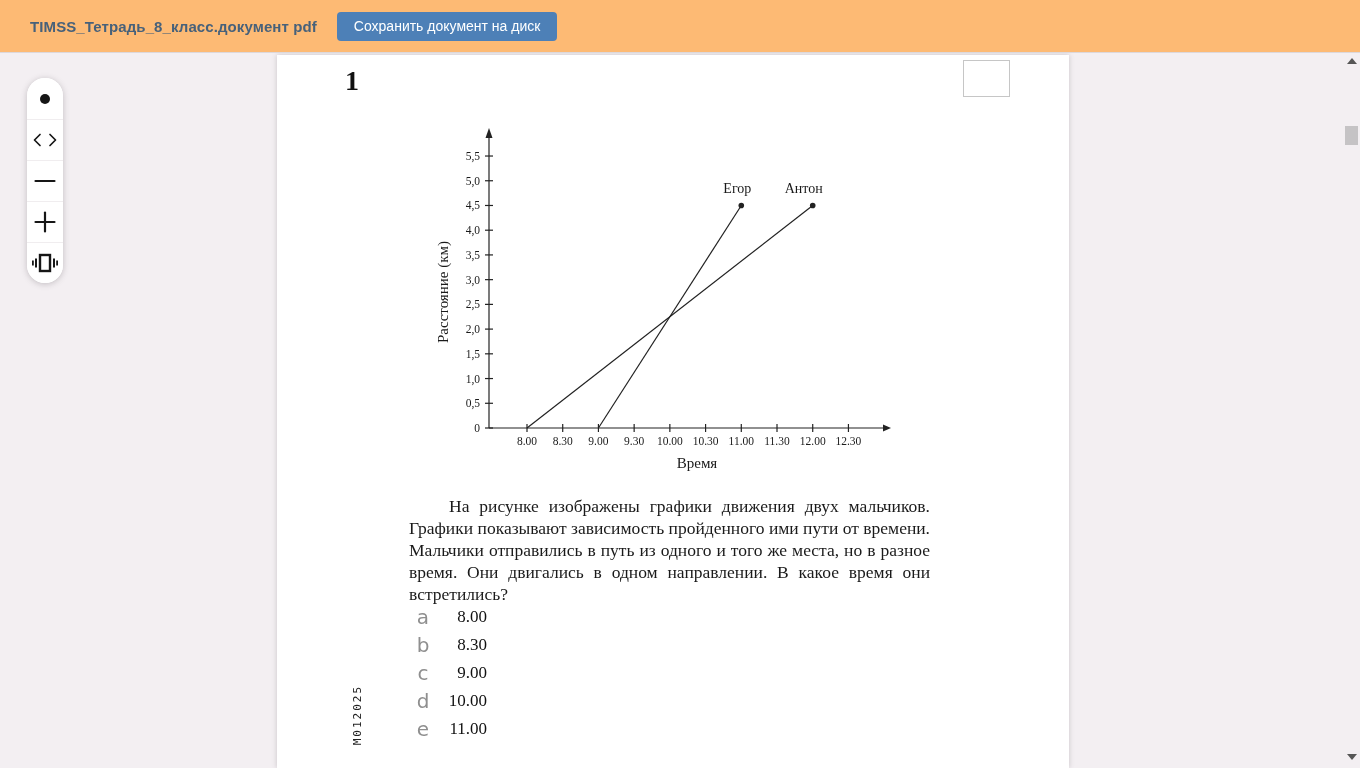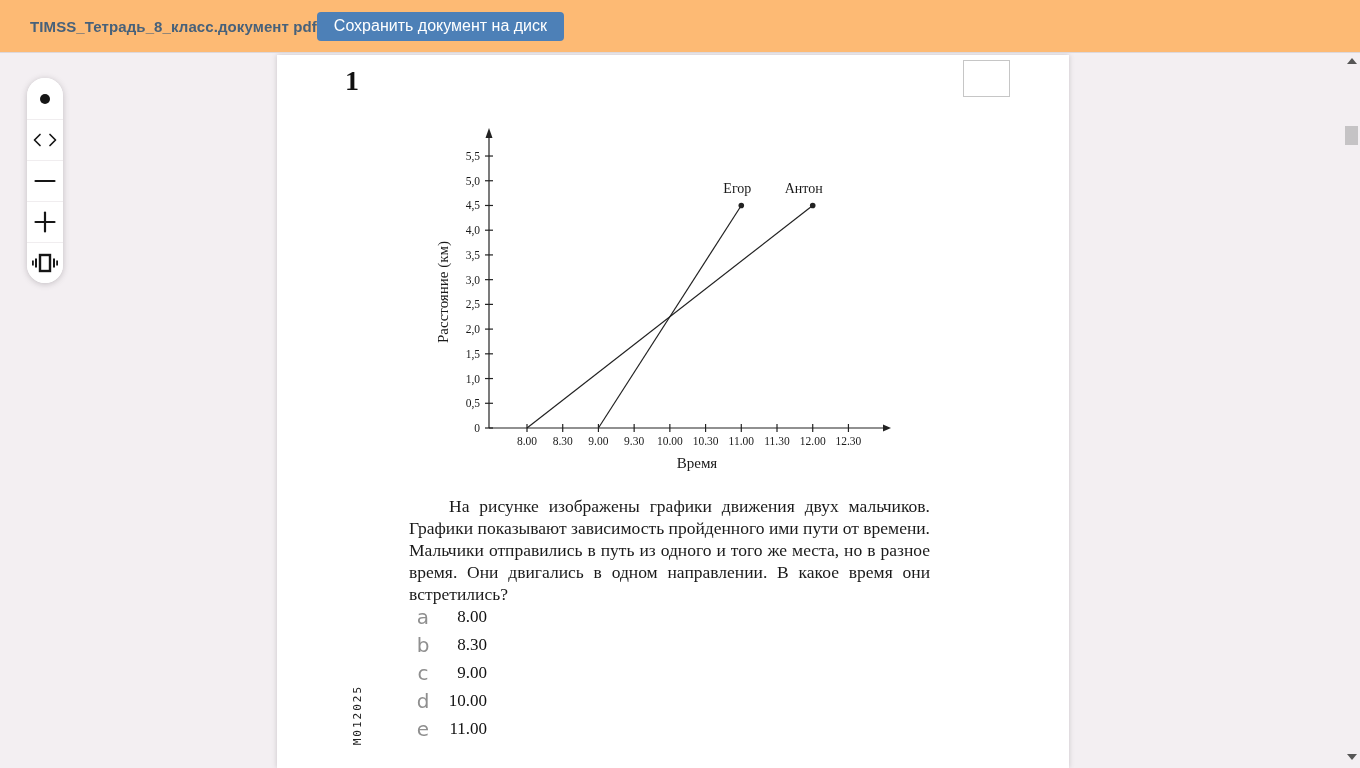--- a/index.html
+++ b/index.html
@@ -8,22 +8,22 @@
 
   
   .topbar {
     position:absolute; top:0; left:0; width:1360px; height:53px;
     background:#fdba74; border-bottom:1px solid #ddd8db;
     display:flex; align-items:center; justify-content:flex-start;
     padding:0 23px 0 30px; z-index:20;
   }
   .doc-title { color:#47617a; font-weight:bold; font-size:15px; letter-spacing:.1px; }
   .save-btn {
-    background:#4d80b7; color:#ffffff; font-size:16px; font-family:"Liberation Sans",sans-serif;
-    border:none; border-radius:4px; height:29px; padding:0 17px; cursor:pointer;
+    background:#4d80b7; color:#ffffff; font-size:14px; font-family:"Liberation Sans",sans-serif;
+    border:none; border-radius:4px; height:29px; padding:0 17px; cursor:pointer;margin-left:20px;
   }
 
   
   .workspace { position:absolute; top:53px; left:0; width:1360px; height:715px; }
 
   
   .float-toolbar {
     position:absolute; left:27px; top:25px; width:36px;
     background:#ffffff; border-radius:18px; overflow:hidden;
     box-shadow:0 1px 6px rgba(70,60,70,.28); z-index:10;

